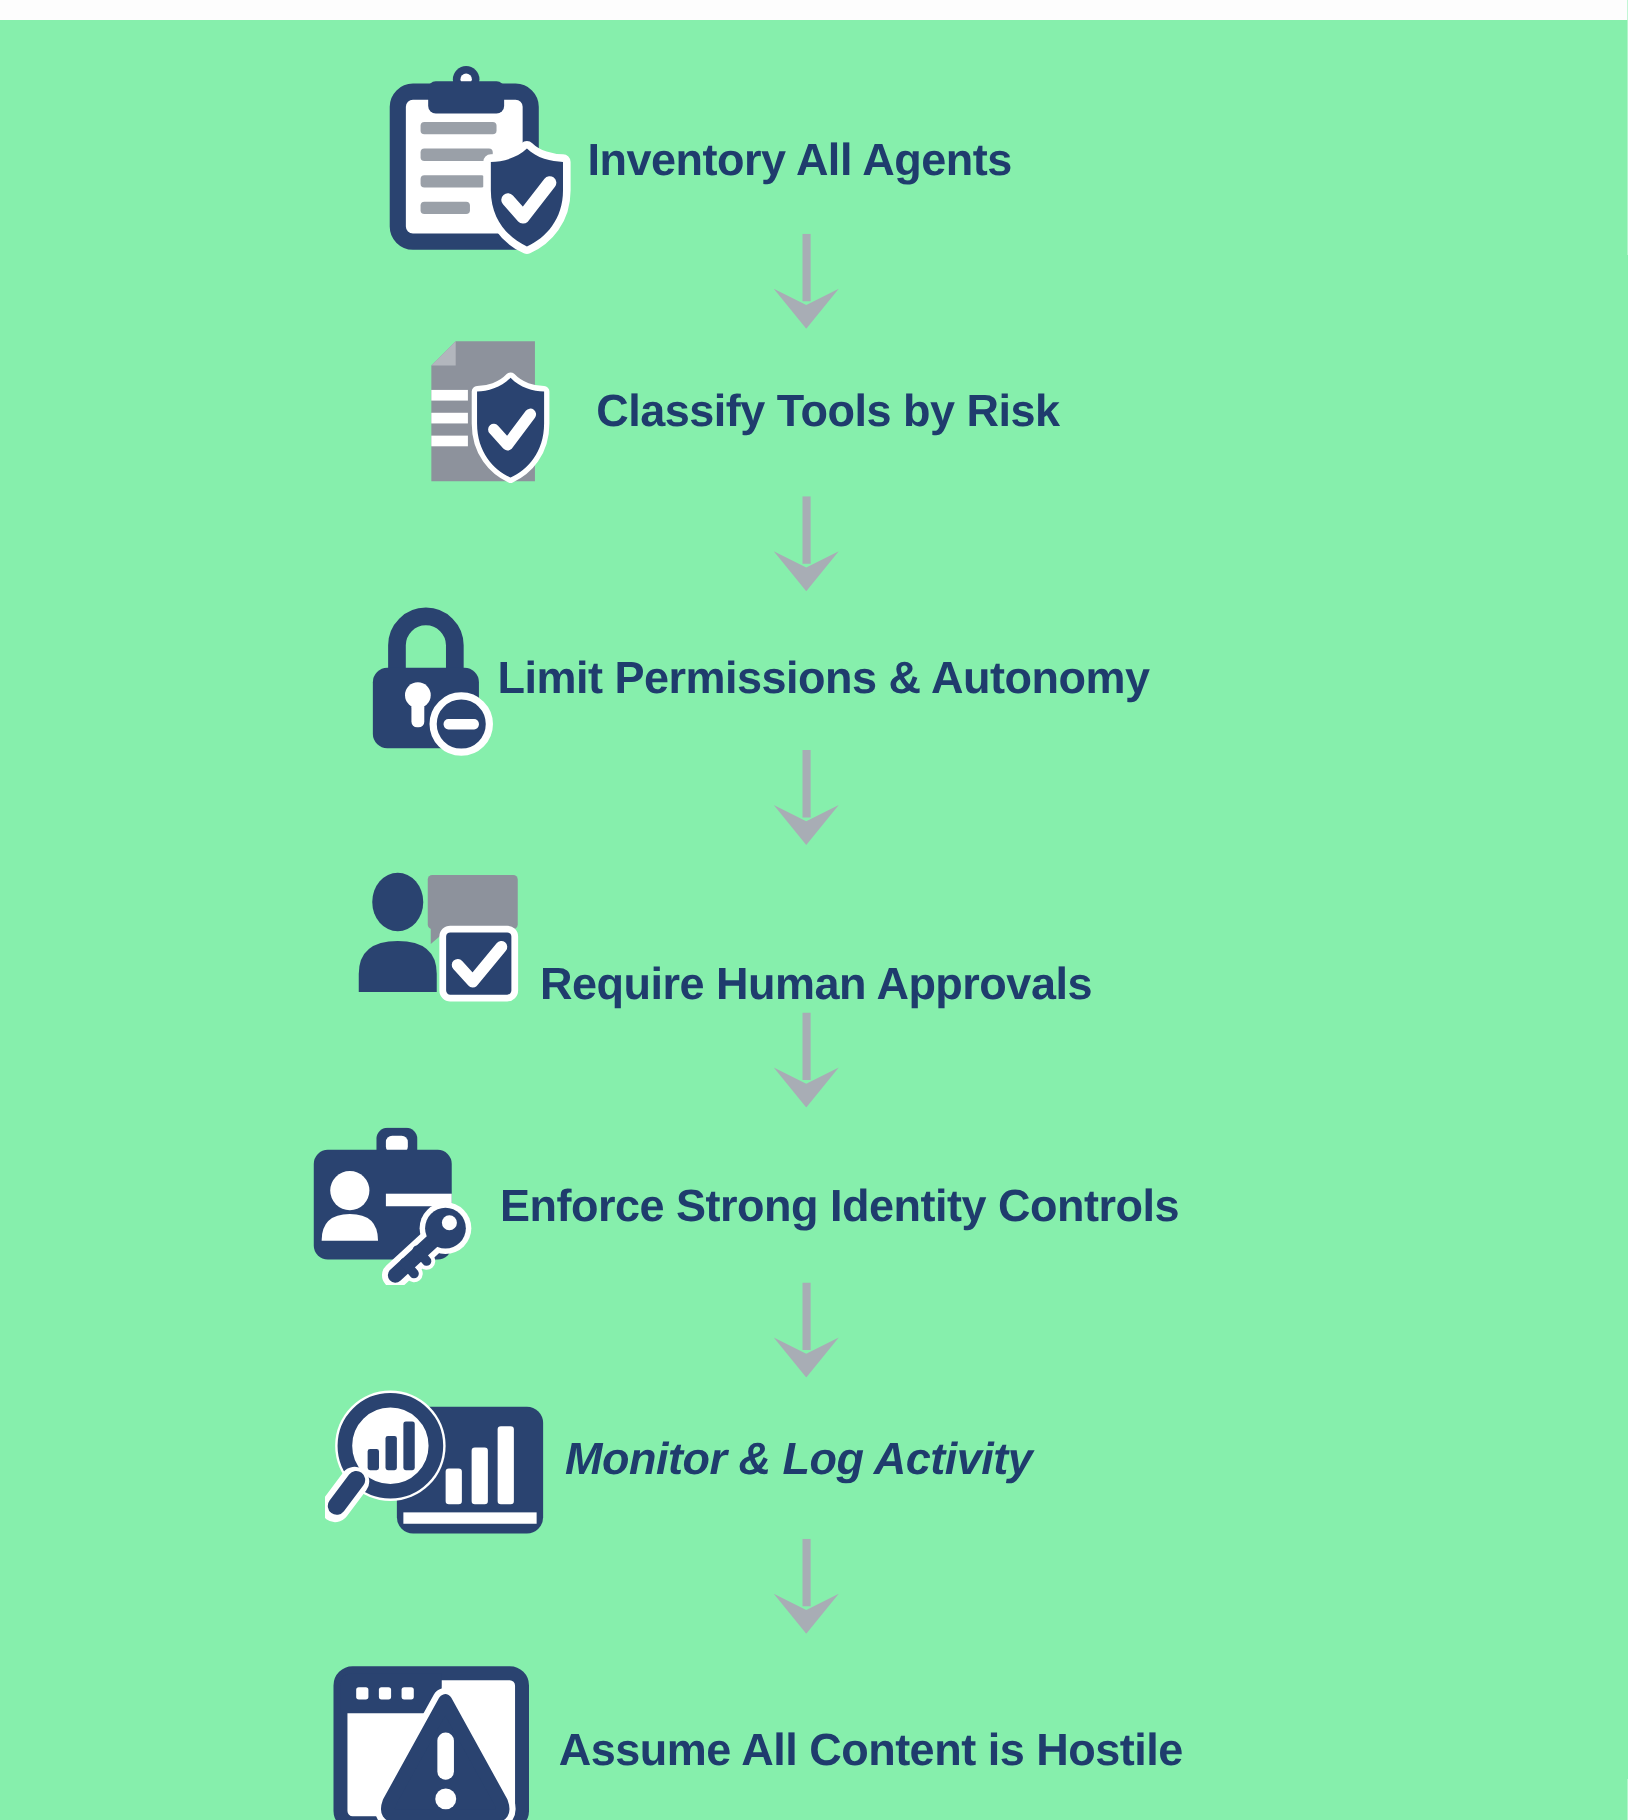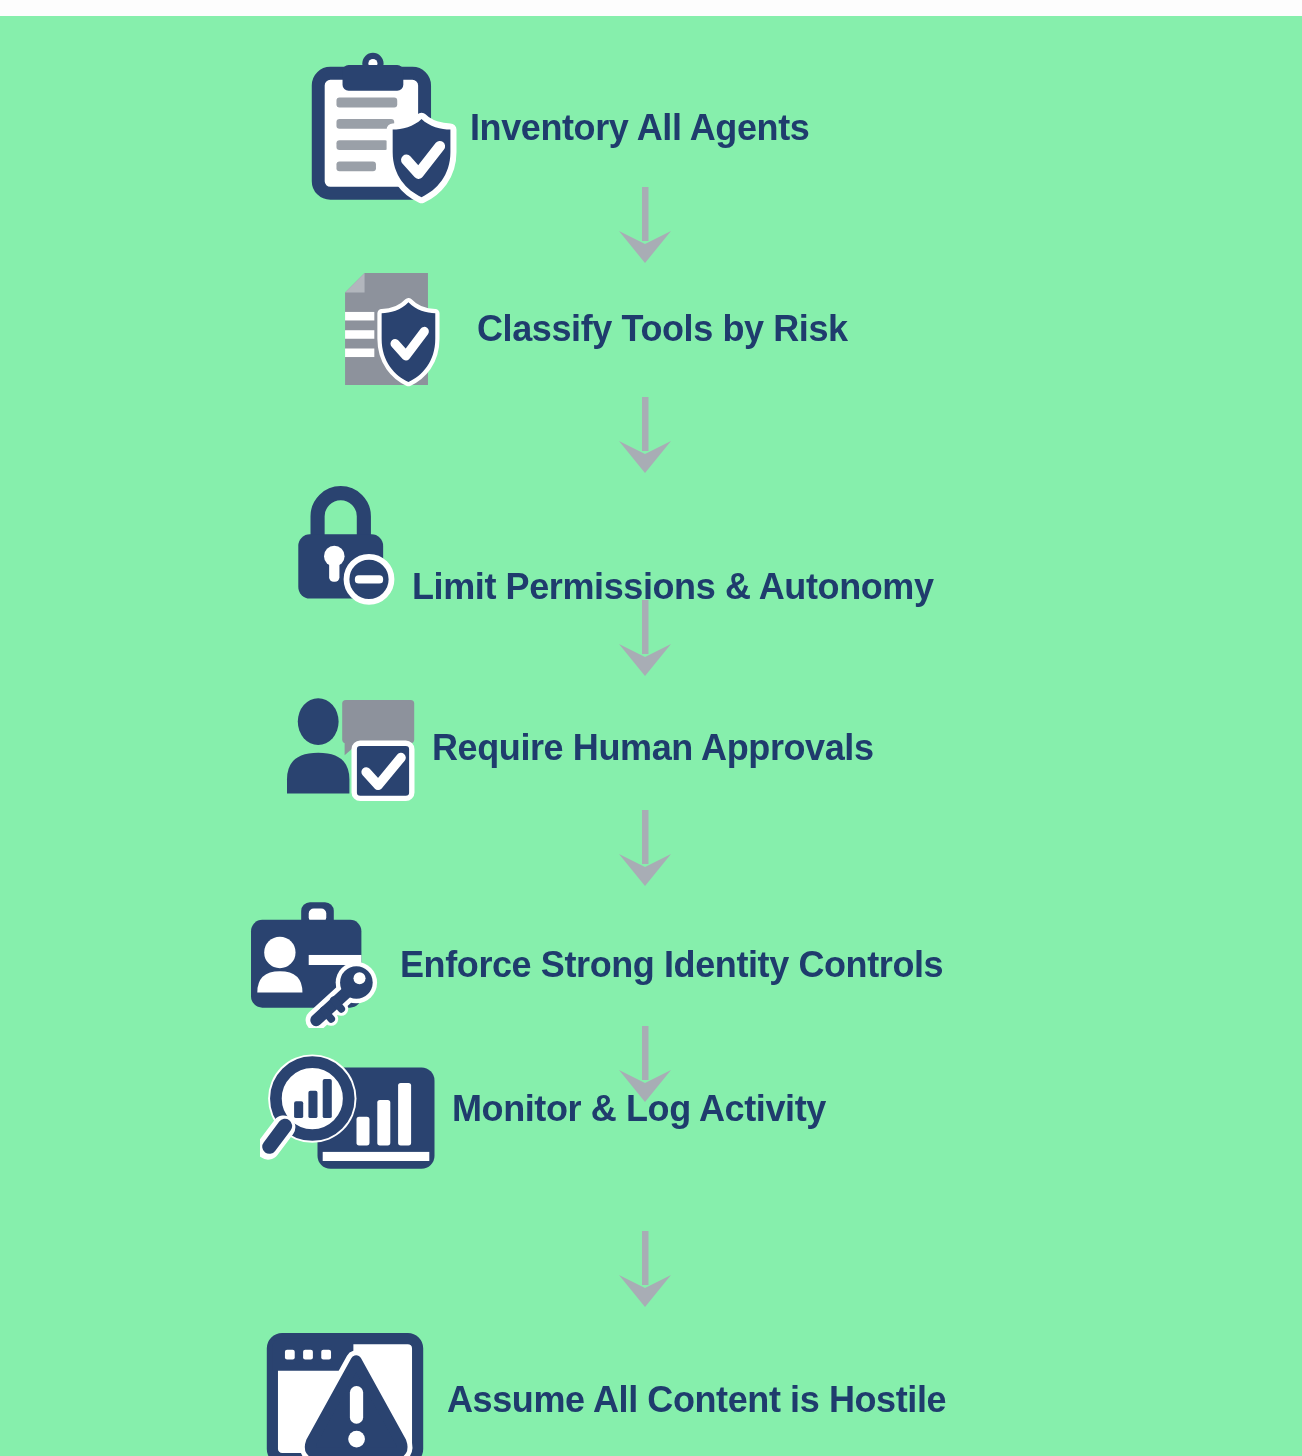--- a/index.html
+++ b/index.html
@@ -28,27 +28,27 @@
     color:#1f3c6d;
     letter-spacing:-0.4px;
     white-space:nowrap;
   }
   .arrow{position:absolute;width:60px;height:76px;}
   
   .s1{left:300px;top:36px;gap:12px;}
   .s1 .icon svg{width:158px;height:152px;}
   .s2{left:328px;top:252px;gap:21px;}
   .s2 .icon svg{width:128px;height:122px;}
-  .s3{left:288px;top:460px;gap:16px;align-items:flex-end;}
+  .s3{left:288px;top:460px;gap:2px;}
   .s3 .icon svg{width:108px;height:132px;}
-  .s4{left:282px;top:672px;gap:8px;}
+  .s4{left:282px;top:672px;gap:8px;align-items:flex-end;}
   .s4 .icon svg{width:142px;height:120px;}
   .s5{left:246px;top:886px;gap:6px;text-align:right;}
   .s5 .icon svg{width:148px;height:126px;}
-  .s6{left:260px;top:1028px;gap:12px;}
+  .s6{left:260px;top:1086px;gap:12px;font-style:italic;}
   .s6 .icon svg{width:180px;height:130px;}
   .s7{left:264px;top:1314px;gap:21px;}
   .s7 .icon svg{width:162px;height:140px;}
   .a1{left:615px;top:171px;}
   .a2{left:615px;top:381px;}
   .a3{left:615px;top:584px;}
   .a4{left:615px;top:794px;}
   .a5{left:615px;top:1010px;}
   .a6{left:615px;top:1215px;}
 </style>

